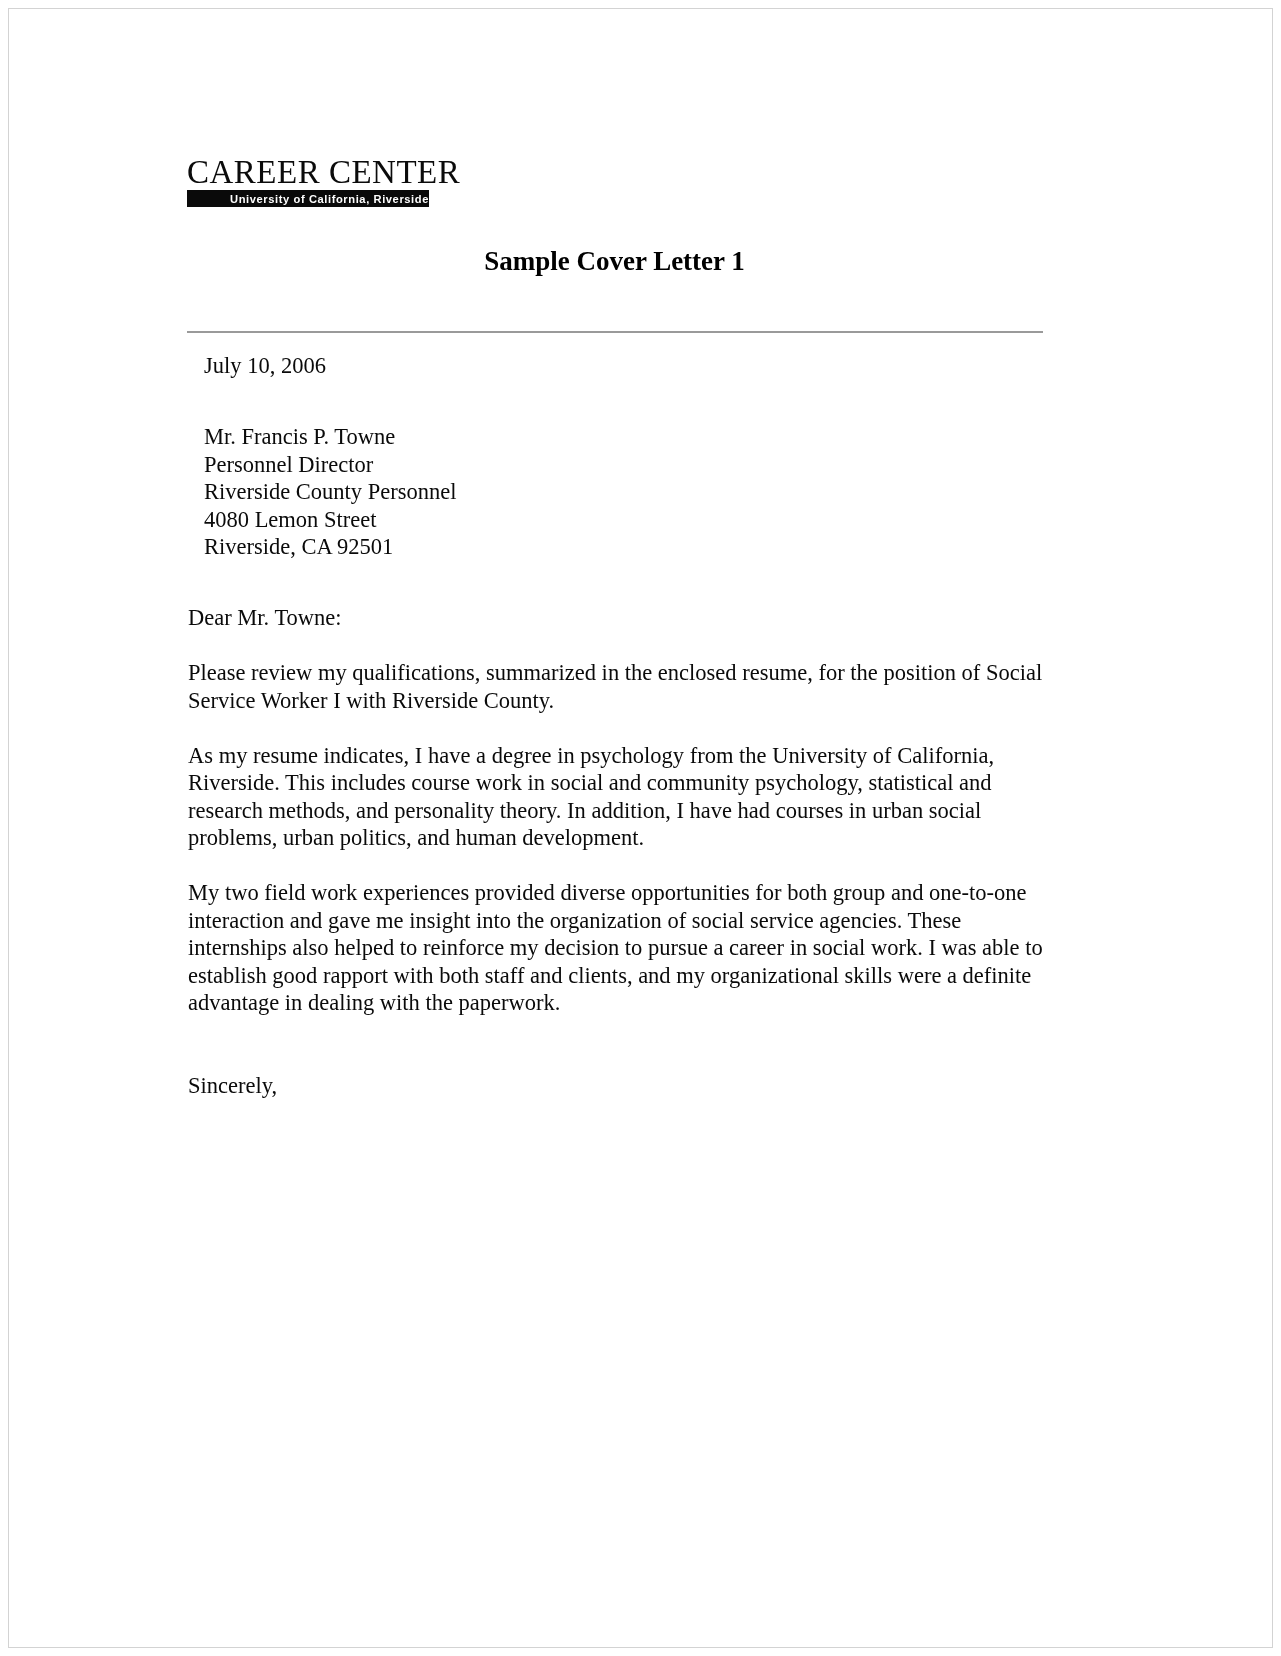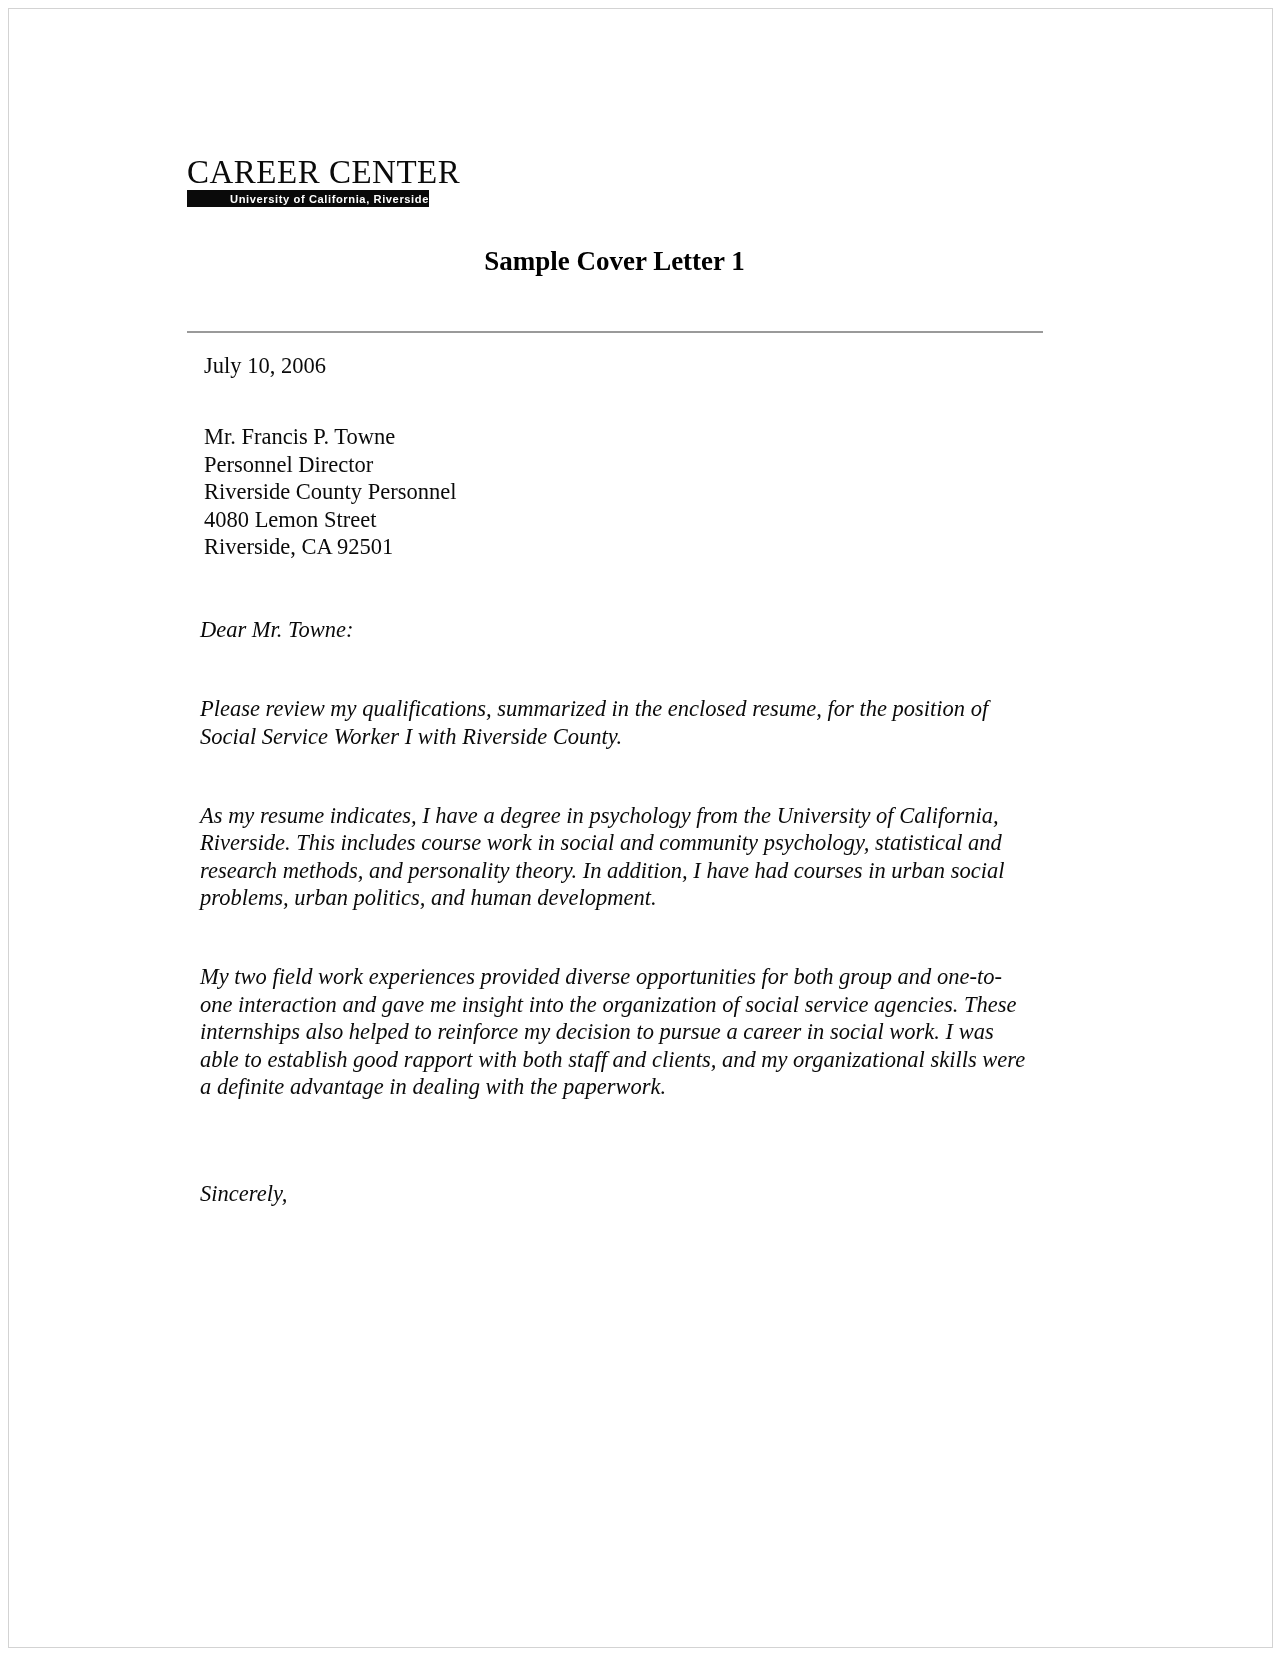--- a/index.html
+++ b/index.html
@@ -109,21 +109,21 @@
     margin: 0 0 0 16px;
     padding-top: 5px;
   }
   .addr {
     margin: 16px;
     padding: 0;
     list-style: none;
   }
   .addr li { margin: 0; }
   .spacer-line { height: 27.5px; }
-  .para { margin: 12px; font-style: italic; }
+  .para { margin: 0; }
   .sig-gap { height: 82px; }
 </style>
 </head>
 <body>
 
 <div class="page-surround">
   <div class="page">
 
     <div class="logo-block">
       <div class="logo-wordmark">CAREER  CENTER</div>

